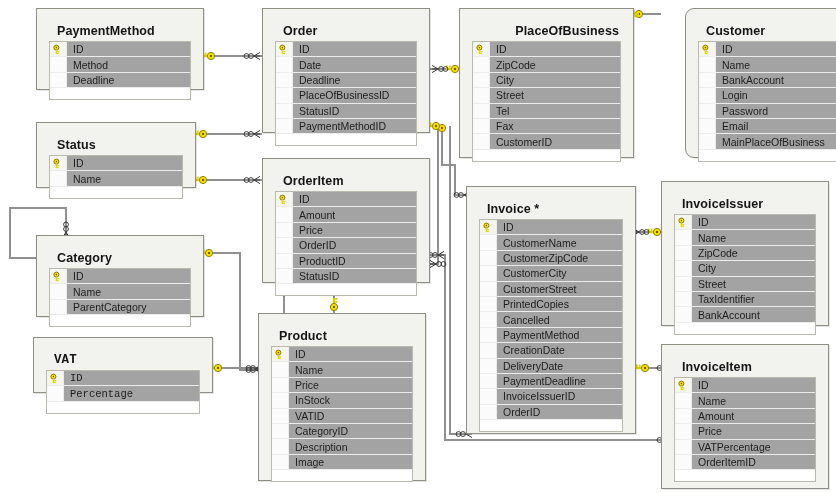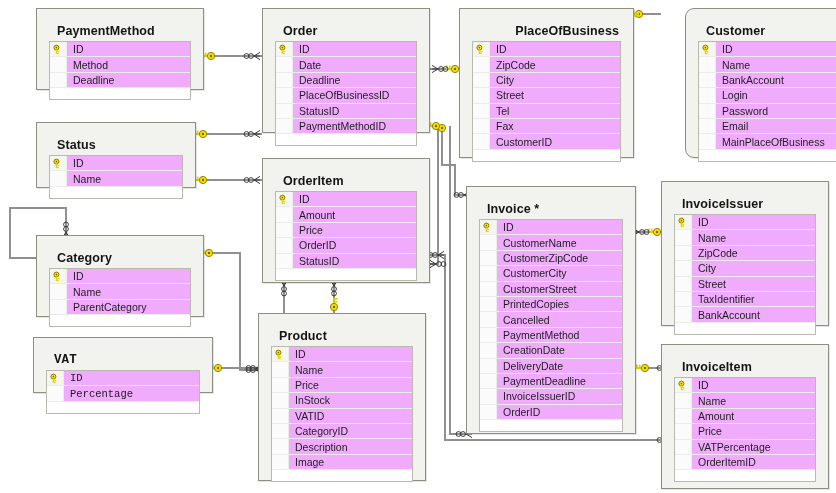--- a/index.html
+++ b/index.html
@@ -25,21 +25,21 @@
   .tbl-title{
     font-size:12.5px;
     font-weight:bold;
     color:#151515;
     padding:3px 2px 3px 8px;
     letter-spacing:0.1px;
     line-height:14px;
     white-space:nowrap;
   }
   .tbl-body{
-    background:#f0abfc;
+    background:#a3a3a3;
     border:1px solid #b9b9ae;
     box-sizing:border-box;
     border-collapse:collapse;
     width:100%;
   }
   .fld{
     display:flex;
     align-items:center;
     height:15.4px;
     border-bottom:1px solid #ececec;
@@ -363,20 +363,24 @@
           <div class="fld">
             <span class="gut"></span>
             <span class="nm">Price</span>
           </div>
           <div class="fld">
             <span class="gut"></span>
             <span class="nm">OrderID</span>
           </div>
           <div class="fld">
             <span class="gut"></span>
+            <span class="nm">ProductID</span>
+          </div>
+          <div class="fld">
+            <span class="gut"></span>
             <span class="nm">StatusID</span>
           </div>
           <div class="pad"></div>
         </div>
       </div>
       <div class="table" style="left: 466px; top: 186px; width: 170px; height: 248px;">
         <div class="tbl-title">Invoice *</div>
         <div class="tbl-body">
           <div class="fld pk">
             <span class="gut">

